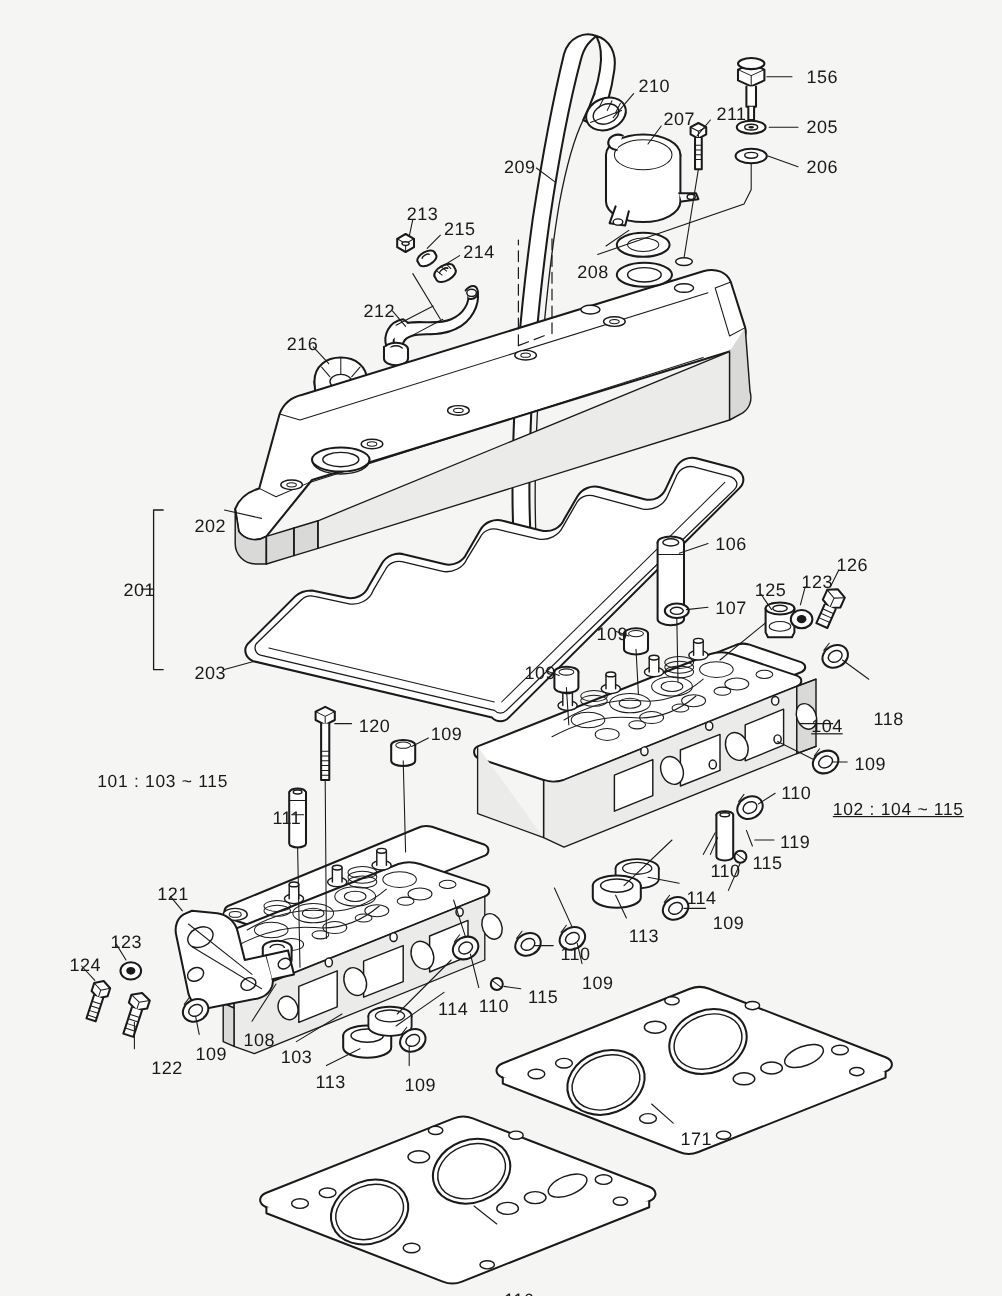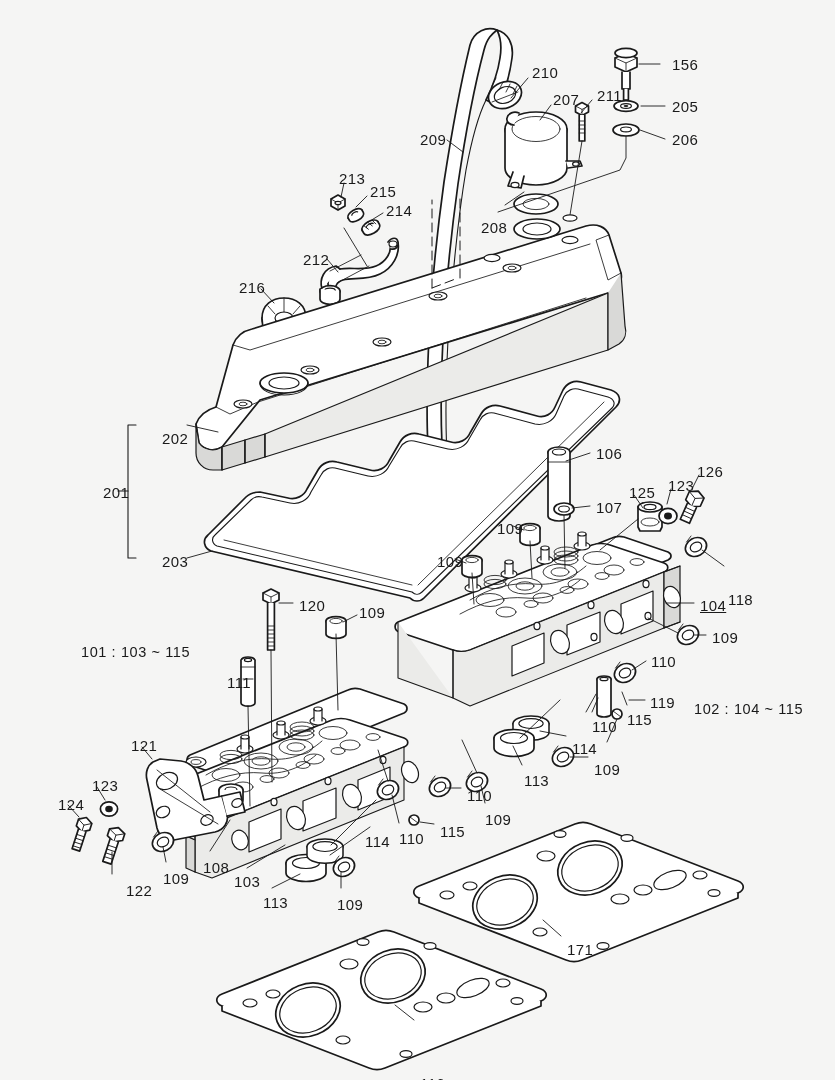--- a/index.html
+++ b/index.html
@@ -692,21 +692,21 @@
       <div class="lbl" style="left: 239px; top: 280px; text-align: center;">216</div>
       <div class="lbl" style="left: 162px; top: 419px; margin-top: 12px;">202</div>
       <div class="lbl" style="left: 162px; top: 554px;">203</div>
       <div class="lbl" style="left: 103px; top: 485px;">201</div>
       <div class="lbl" style="left: 596px; top: 446px;">106</div>
       <div class="lbl" style="left: 596px; top: 500px;">107</div>
       <div class="lbl" style="left: 629px; top: 485px;">125</div>
       <div class="lbl" style="left: 668px; top: 478px;">123</div>
       <div class="lbl" style="left: 697px; top: 464px;">126</div>
       <div class="lbl" style="left: 728px; top: 592px;">118</div>
-      <div class="lbl" style="left: 700px; top: 598px; text-decoration: underline;">104</div>
+      <div class="lbl" style="left: 676px; top: 598px; text-decoration: underline;">104</div>
       <div class="lbl" style="left: 712px; top: 630px;">109</div>
       <div class="lbl" style="left: 651px; top: 654px;">110</div>
       <div class="lbl" style="left: 650px; top: 695px;">119</div>
       <div class="lbl" style="left: 592px; top: 719px;">110</div>
       <div class="lbl" style="left: 627px; top: 712px;">115</div>
       <div class="lbl" style="left: 572px; top: 741px;">114</div>
       <div class="lbl" style="left: 594px; top: 762px;">109</div>
       <div class="lbl" style="left: 524px; top: 773px;">113</div>
       <div class="lbl" style="left: 437px; top: 554px;">109</div>
       <div class="lbl" style="left: 497px; top: 521px;">109</div>
@@ -725,16 +725,16 @@
       <div class="lbl" style="left: 365px; top: 834px;">114</div>
       <div class="lbl" style="left: 399px; top: 831px;">110</div>
       <div class="lbl" style="left: 440px; top: 824px;">115</div>
       <div class="lbl" style="left: 467px; top: 788px;">110</div>
       <div class="lbl" style="left: 485px; top: 812px;">109</div>
       <div class="lbl" style="left: 420px; top: 1076px;">116</div>
       <div class="lbl" style="left: 567px; top: 942px;">171</div>
     </div>
 <div id="notes">
       <div class="lbl grp" style="left: 68px; top: 645px; margin-left: 13px;">101 : 103 ~ 115</div>
-      <div class="lbl grp" style="left: 694px; top: 702px;">102 : 104 ~ 115</div>
+      <div class="lbl grp" style="left: 694px; top: 668px; text-decoration: underline;">102 : 104 ~ 115</div>
     </div>
 
 </div>
 
 </body></html>

